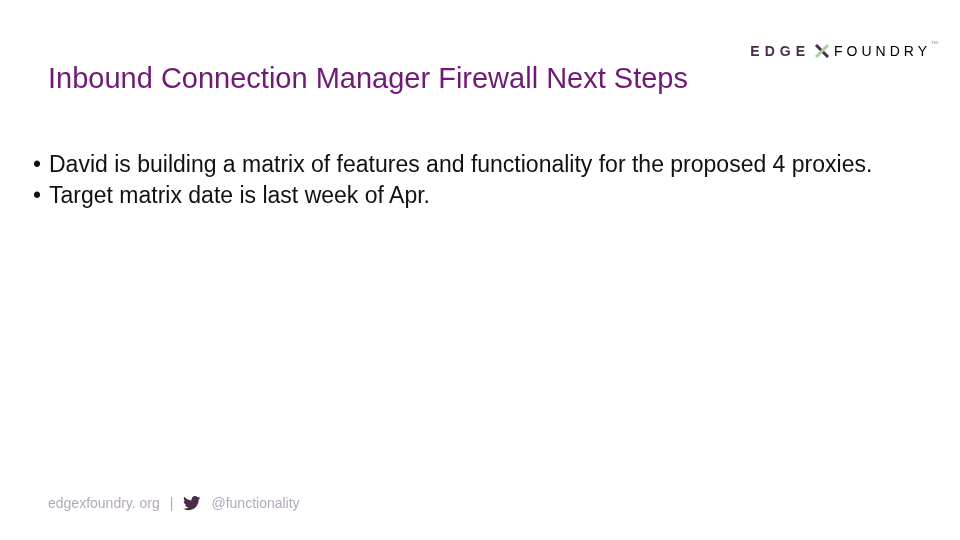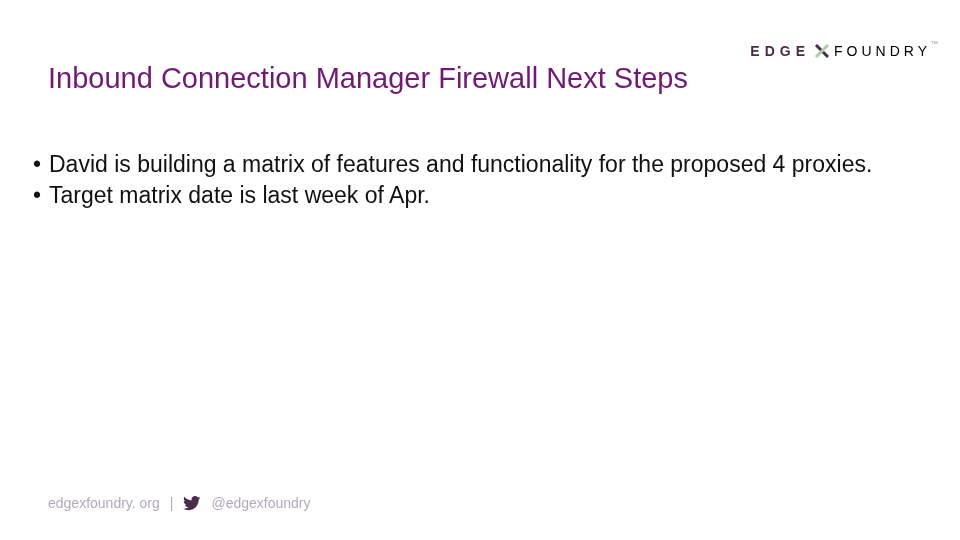--- a/index.html
+++ b/index.html
@@ -53,16 +53,16 @@
   </div>
 
   <div class="footer">
     <span>edgexfoundry. org</span>
     <span class="sep">|</span>
     <span class="twitter-icon">
       <svg viewBox="0 0 24 24">
         <path d="M23 4.9c-.8.4-1.7.6-2.6.8.9-.6 1.6-1.4 2-2.5-.9.5-1.9.9-2.9 1.1C18.6 3.4 17.4 2.8 16 2.8c-2.6 0-4.7 2.1-4.7 4.7 0 .4 0 .7.1 1.1C7.5 8.4 4 6.5 1.7 3.7c-.4.7-.6 1.5-.6 2.4 0 1.6.8 3.1 2.1 3.9-.8 0-1.5-.2-2.2-.6v.1c0 2.3 1.6 4.2 3.8 4.6-.4.1-.8.2-1.3.2-.3 0-.6 0-.9-.1.6 1.9 2.4 3.3 4.4 3.3-1.6 1.3-3.7 2-5.9 2-.4 0-.8 0-1.1-.1C2.1 20.7 4.6 21.5 7.3 21.5c8.8 0 13.6-7.3 13.6-13.6v-.6c.9-.7 1.7-1.5 2.1-2.4z"></path>
       </svg>
     </span>
-    <span>@edgexfoundry</span>
+    <span>@functionality</span>
   </div>
 
 </div>
 
 </body></html>

